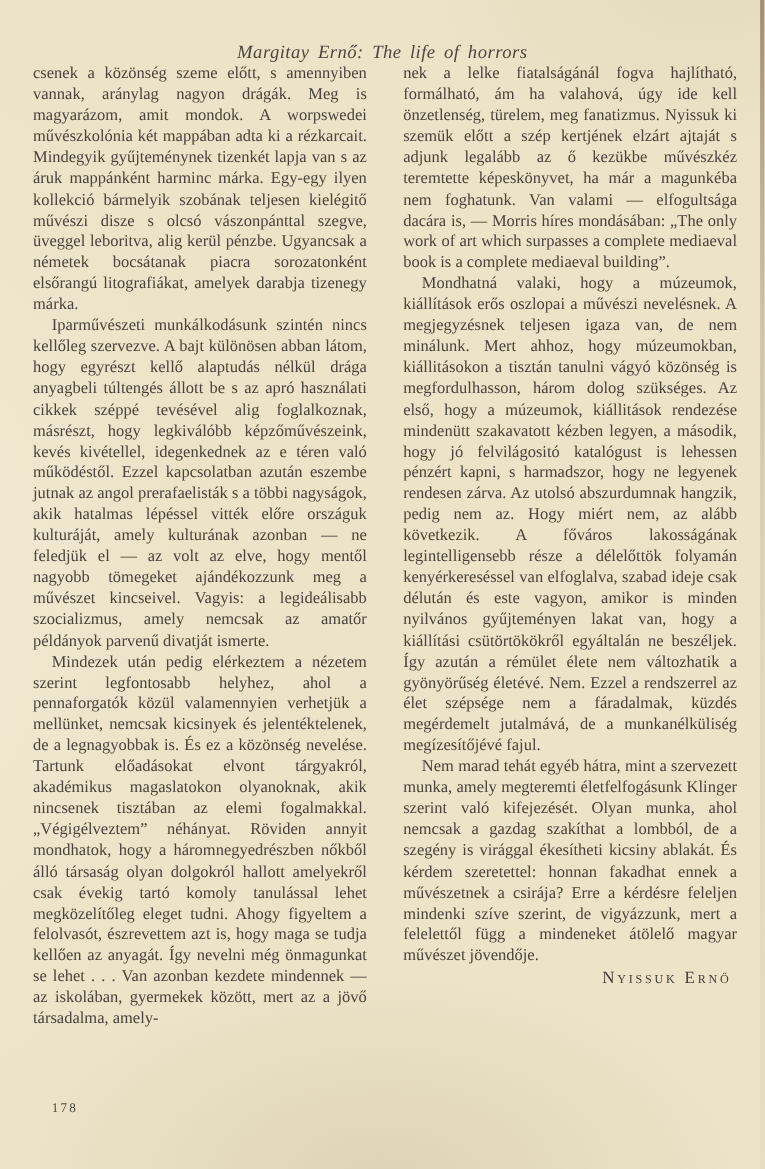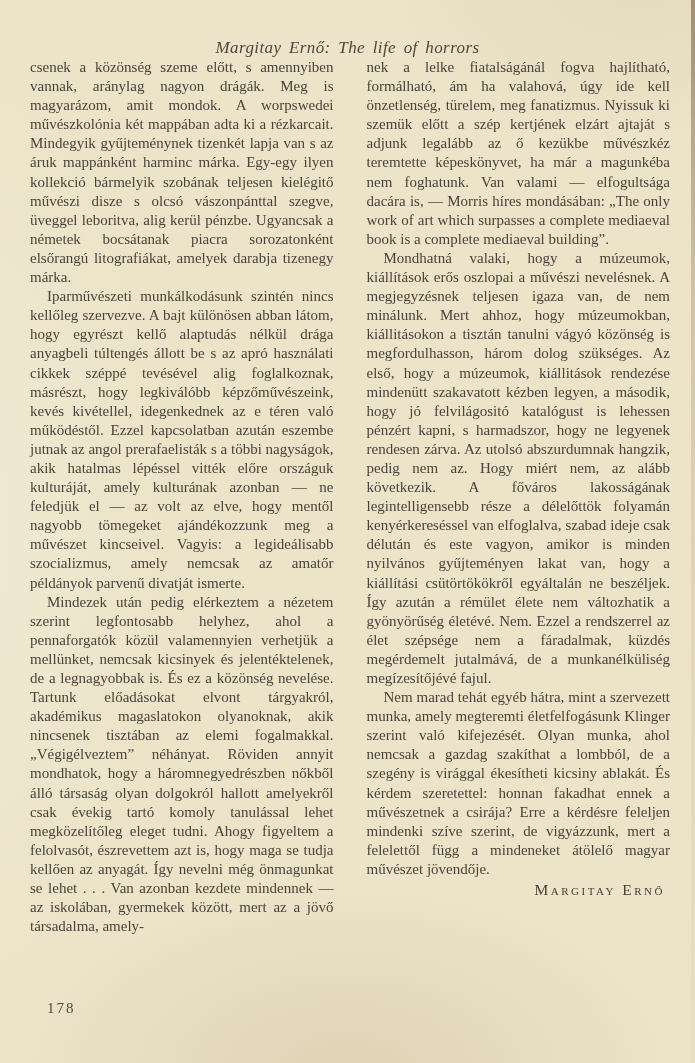--- a/index.html
+++ b/index.html
@@ -77,21 +77,21 @@
     font-variant: small-caps;
     letter-spacing: 2.5px;
     font-size: 15.5px;
     color: #46423a;
   }
 
   .page-number {
     position: absolute;
     left: 47px;
     top: 1000px;
-    font-size: 15px;
+    font-size: 12px;
     letter-spacing: 2px;
     color: #4c483e;
   }
 </style>
 </head>
 <body>
 
 <div class="page">
 
   <div class="running-head">Margitay Ernő: The life of horrors</div>
@@ -99,19 +99,19 @@
   <div class="body-text">
     <div class="col" id="col-left">
         <p class="para">csenek a közönség szeme előtt, s amennyiben vannak, aránylag nagyon drágák. Meg is magyarázom, amit mondok. A worpswedei művészkolónia két mappában adta ki a rézkarcait. Mindegyik gyűjteménynek tizenkét lapja van s az áruk mappánként harminc márka. Egy-egy ilyen kollekció bármelyik szobának teljesen kielégitő művészi disze s olcsó vászonpánttal szegve, üveggel leboritva, alig kerül pénzbe. Ugyancsak a németek bocsátanak piacra sorozatonként elsőrangú litografiákat, amelyek darabja tizenegy márka.</p>
         <p class="para indent">Iparművészeti munkálkodásunk szintén nincs kellőleg szervezve. A bajt különösen abban látom, hogy egyrészt kellő alaptudás nélkül drága anyagbeli túltengés állott be s az apró használati cikkek széppé tevésével alig foglalkoznak, másrészt, hogy legkiválóbb képzőművészeink, kevés kivétellel, idegenkednek az e téren való működéstől. Ezzel kapcsolatban azután eszembe jutnak az angol prerafaelisták s a többi nagyságok, akik hatalmas lépéssel vitték előre országuk kulturáját, amely kulturának azonban — ne feledjük el — az volt az elve, hogy mentől nagyobb tömegeket ajándékozzunk meg a művészet kincseivel. Vagyis: a legideálisabb szocializmus, amely nemcsak az amatőr példányok parvenű divatját ismerte.</p>
         <p class="para indent">Mindezek után pedig elérkeztem a nézetem szerint legfontosabb helyhez, ahol a pennaforgatók közül valamennyien verhetjük a mellünket, nemcsak kicsinyek és jelentéktelenek, de a legnagyobbak is. És ez a közönség nevelése. Tartunk előadásokat elvont tárgyakról, akadémikus magaslatokon olyanoknak, akik nincsenek tisztában az elemi fogalmakkal. „Végigélveztem” néhányat. Röviden annyit mondhatok, hogy a háromnegyedrészben nőkből álló társaság olyan dolgokról hallott amelyekről csak évekig tartó komoly tanulással lehet megközelítőleg eleget tudni. Ahogy figyeltem a felolvasót, észrevettem azt is, hogy maga se tudja kellően az anyagát. Így nevelni még önmagunkat se lehet . . . Van azonban kezdete mindennek — az iskolában, gyermekek között, mert az a jövő társadalma, amely-</p>
       </div>
     <div class="col" id="col-right">
         <p class="para">nek a lelke fiatalságánál fogva hajlítható, formálható, ám ha valahová, úgy ide kell önzetlenség, türelem, meg fanatizmus. Nyissuk ki szemük előtt a szép kertjének elzárt ajtaját s adjunk legalább az ő kezükbe művészkéz teremtette képeskönyvet, ha már a magunkéba nem foghatunk. Van valami — elfogultsága dacára is, — Morris híres mondásában: „The only work of art which surpasses a complete mediaeval book is a complete mediaeval building”.</p>
         <p class="para indent">Mondhatná valaki, hogy a múzeumok, kiállítások erős oszlopai a művészi nevelésnek. A megjegyzésnek teljesen igaza van, de nem minálunk. Mert ahhoz, hogy múzeumokban, kiállitásokon a tisztán tanulni vágyó közönség is megfordulhasson, három dolog szükséges. Az első, hogy a múzeumok, kiállitások rendezése mindenütt szakavatott kézben legyen, a második, hogy jó felvilágositó katalógust is lehessen pénzért kapni, s harmadszor, hogy ne legyenek rendesen zárva. Az utolsó abszurdumnak hangzik, pedig nem az. Hogy miért nem, az alább következik. A főváros lakosságának legintelligensebb része a délelőttök folyamán kenyérkereséssel van elfoglalva, szabad ideje csak délután és este vagyon, amikor is minden nyilvános gyűjteményen lakat van, hogy a kiállítási csütörtökökről egyáltalán ne beszéljek. Így azután a rémület élete nem változhatik a gyönyörűség életévé. Nem. Ezzel a rendszerrel az élet szépsége nem a fáradalmak, küzdés megérdemelt jutalmává, de a munkanélküliség megízesítőjévé fajul.</p>
         <p class="para indent">Nem marad tehát egyéb hátra, mint a szervezett munka, amely megteremti életfelfogásunk Klinger szerint való kifejezését. Olyan munka, ahol nemcsak a gazdag szakíthat a lombból, de a szegény is virággal ékesítheti kicsiny ablakát. És kérdem szeretettel: honnan fakadhat ennek a művészetnek a csirája? Erre a kérdésre feleljen mindenki szíve szerint, de vigyázzunk, mert a felelettől függ a mindeneket átölelő magyar művészet jövendője.</p>
-        <div class="signature">Margitay Ernő</div>
+        <div class="signature">Nyissuk Ernő</div>
       </div>
   </div>
 
   <div class="page-number">178</div>
 
 </div>
 
 </body></html>

